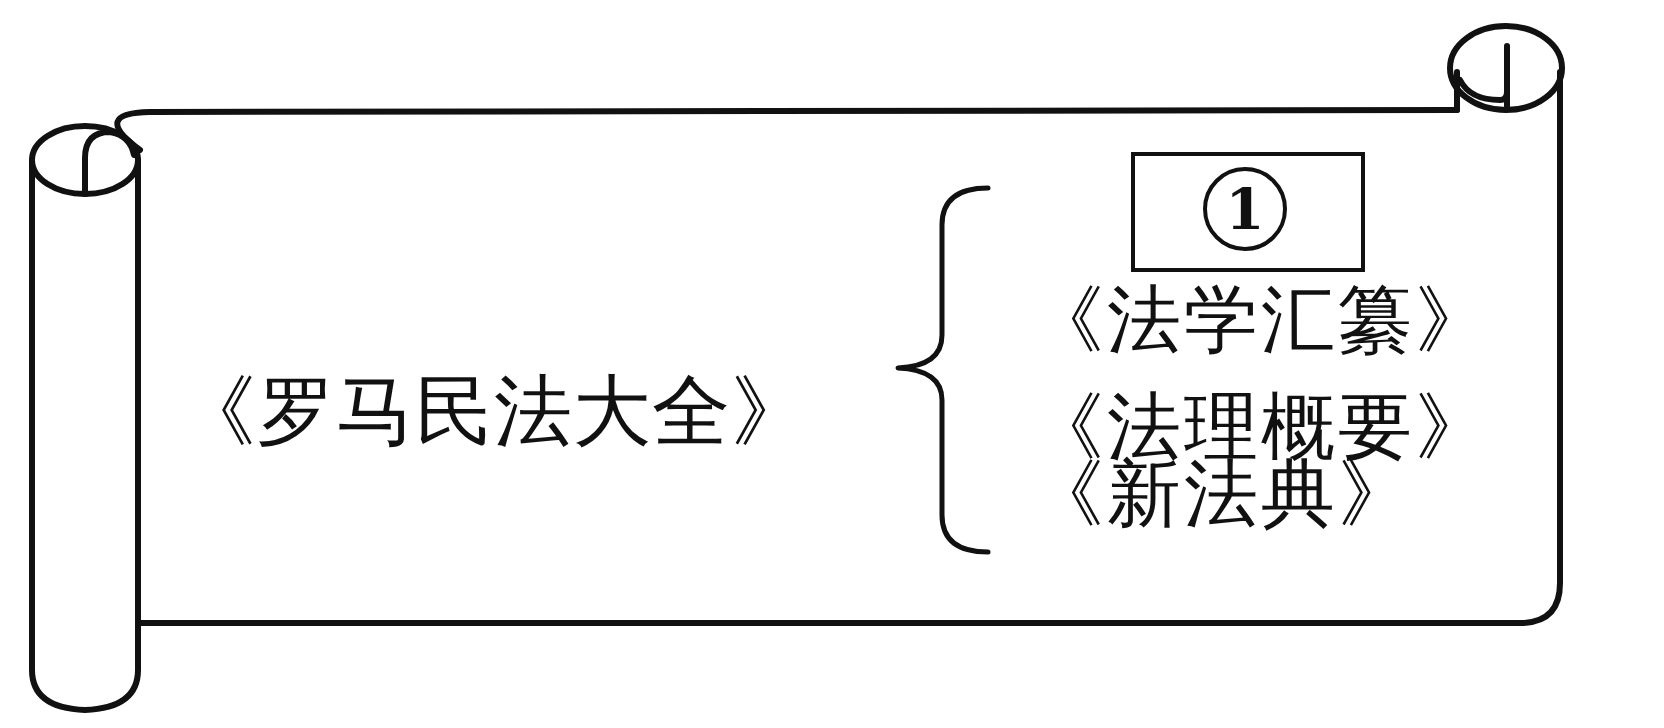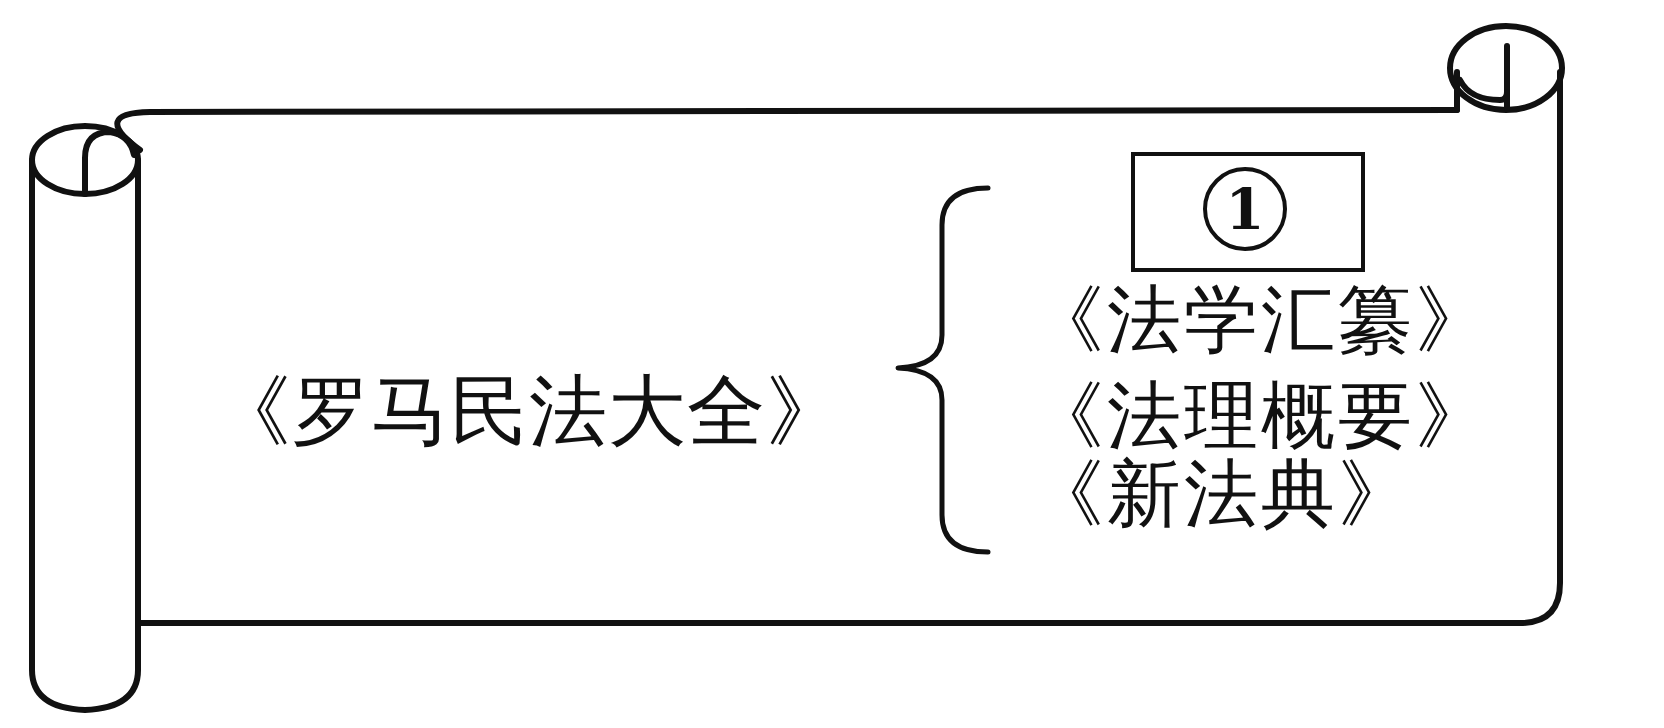--- a/index.html
+++ b/index.html
@@ -1,22 +1,22 @@
 <!DOCTYPE html>
 <html><head>
 <meta charset="utf-8">
 <style>
   html, body { margin: 0; padding: 0; background: #ffffff; }
   body { width: 1664px; height: 728px; position: relative; overflow: hidden; font-family: "DejaVu Sans", sans-serif; }
   .scroll-svg { position: absolute; left: 0; top: 0; width: 1664px; height: 728px; }
   .txt { position: absolute; color: #111111; white-space: nowrap; line-height: 1; font-family: "DejaVu Sans", sans-serif; }
-  .main-title { left: 178px; top: 372px; font-size: 78px; letter-spacing: 1px; margin-left: 35px; }
+  .main-title { left: 178px; top: 372px; font-size: 78px; letter-spacing: 1px; }
   .item { left: 1030px; font-size: 74px; letter-spacing: 3px; }
   .item-0 { top: 282px; }
-  .item-1 { top: 378px; }
+  .item-1 { top: 395px; font-family: Liberation Mono, monospace; }
   .item-2 { top: 456px; }
   .answer-box { position: absolute; left: 1131px; top: 152px; width: 226px; height: 112px; border: 4px solid #111111; box-sizing: content-box; }
   .answer-circle { position: absolute; left: 68px; top: 11px; width: 84px; height: 84px; border: 4px solid #111111; border-radius: 50%; display: flex; align-items: center; justify-content: center; box-sizing: border-box; }
   .answer-num { font-size: 56px; font-weight: bold; color: #111111; line-height: 1; font-family: "DejaVu Serif", serif; }
 </style>
 </head>
 <body>
 
 <svg class="scroll-svg" viewBox="0 0 1664 728" xmlns="http://www.w3.org/2000/svg" fill="none" stroke="#111111" stroke-width="6" stroke-linecap="round" stroke-linejoin="round">
 

